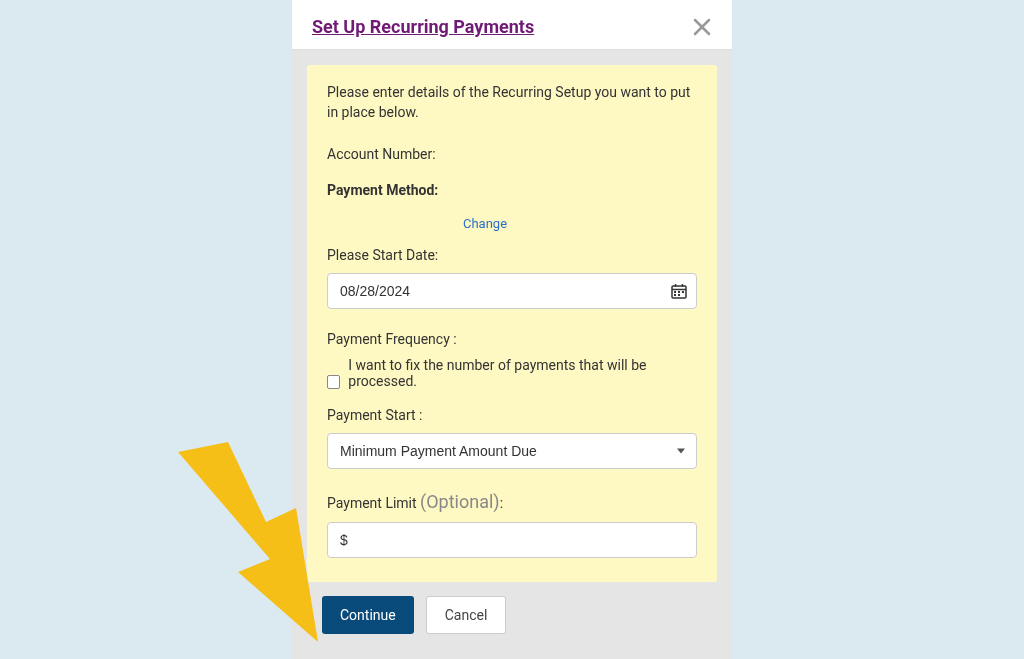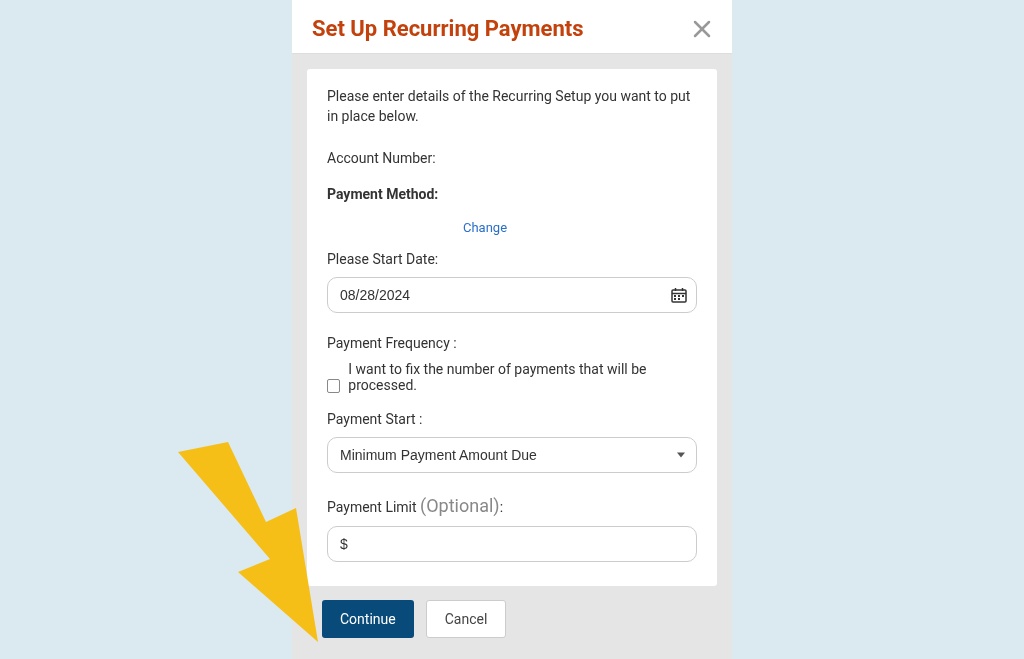--- a/index.html
+++ b/index.html
@@ -25,39 +25,40 @@
     }
     .modal-header {
       background: #fff;
       padding: 16px 20px 12px 20px;
       border-bottom: 1px solid #ddd;
       display: flex;
       justify-content: space-between;
       align-items: center;
     }
     .modal-title {
-      color: #c2410c;
-      font-size: 22px;
+      color: #701a75;
+      font-size: 18px;
       font-weight: 700;
+      text-decoration: underline;
     }
     .close-icon {
       width: 20px;
       height: 20px;
       cursor: pointer;
       color: #999;
     }
     .close-icon svg {
       width: 100%;
       height: 100%;
     }
     .modal-body {
       padding: 15px;
     }
     .card {
-      background: #ffffff;
+      background: #fef9c3;
       border-radius: 3px;
       padding: 18px 20px 24px;
     }
     .intro-text {
       font-size: 14px;
       color: #333;
       margin-bottom: 24px;
       line-height: 1.4;
     }
     .field-row {
@@ -79,21 +80,21 @@
       display: block;
     }
     .muted {
       color: #888;
       font-size: 18px;
     }
     .text-input {
       width: 100%;
       padding: 12px 12px;
       border: 1px solid #ccc;
-      border-radius: 10px;
+      border-radius: 4px;
       font-size: 14px;
       color: #333;
       background: #fff;
       height: 36px;
     }
     .date-input-wrapper {
       position: relative;
       margin-bottom: 22px;
     }
     .date-input-wrapper .text-input {

